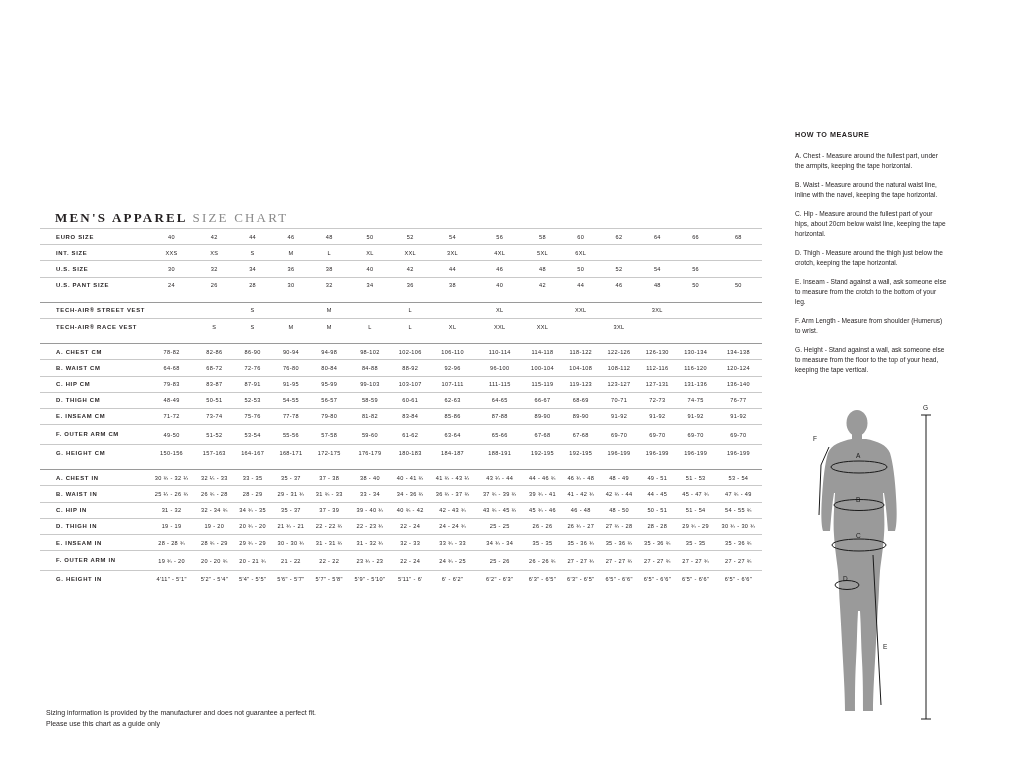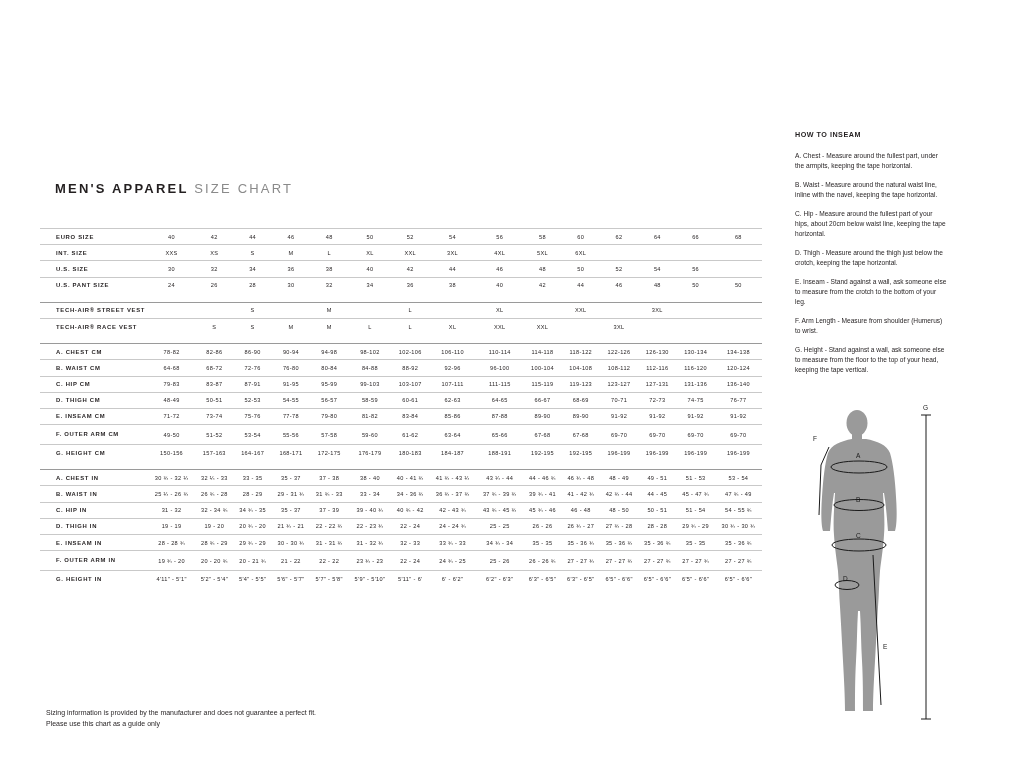--- a/index.html
+++ b/index.html
@@ -26,26 +26,27 @@
     left: 58px;
     top: 50px;
     width: 180px;
     height: 46px;
   }
 
   
   .title {
     position: absolute;
     left: 55px;
-    top: 181px;
+    top: 210px;
     font-size: 13px;
     letter-spacing: 2.2px;
     font-weight: bold;
     color: #231f20;
     white-space: nowrap;
+    font-family: Liberation Serif, serif;
   }
   .title .sub {
     font-weight: normal;
     color: #8a8a8a;
     letter-spacing: 2.2px;
   }
 
   
   .chart {
     position: absolute;
@@ -540,21 +541,21 @@
         <td colspan="2">6'5" - 6'6"</td>
         <td colspan="2">6'5" - 6'6"</td>
         <td colspan="2">6'5" - 6'6"</td>
         <td colspan="2">6'5" - 6'6"</td>
       </tr>
 
     </tbody>
   </table>
 
   <div class="howto">
-    <h2>HOW TO INSEAM</h2>
+    <h2>HOW TO MEASURE</h2>
     <p>A. Chest - Measure around the fullest part, under the armpits, keeping the tape horizontal.</p>
     <p>B. Waist - Measure around the natural waist line, inline with the navel, keeping the tape horizontal.</p>
     <p>C. Hip - Measure around the fullest part of your hips, about 20cm below waist line, keeping the tape horizontal.</p>
     <p>D. Thigh - Measure around the thigh just below the crotch, keeping the tape horizontal.</p>
     <p>E. Inseam - Stand against a wall, ask someone else to measure from the crotch to the bottom of your leg.</p>
     <p>F. Arm Length - Measure from shoulder (Humerus) to wrist.</p>
     <p>G. Height - Stand against a wall, ask someone else to measure from the floor to the top of your head, keeping the tape vertical.</p>
   </div>
 
   <div class="figure">

